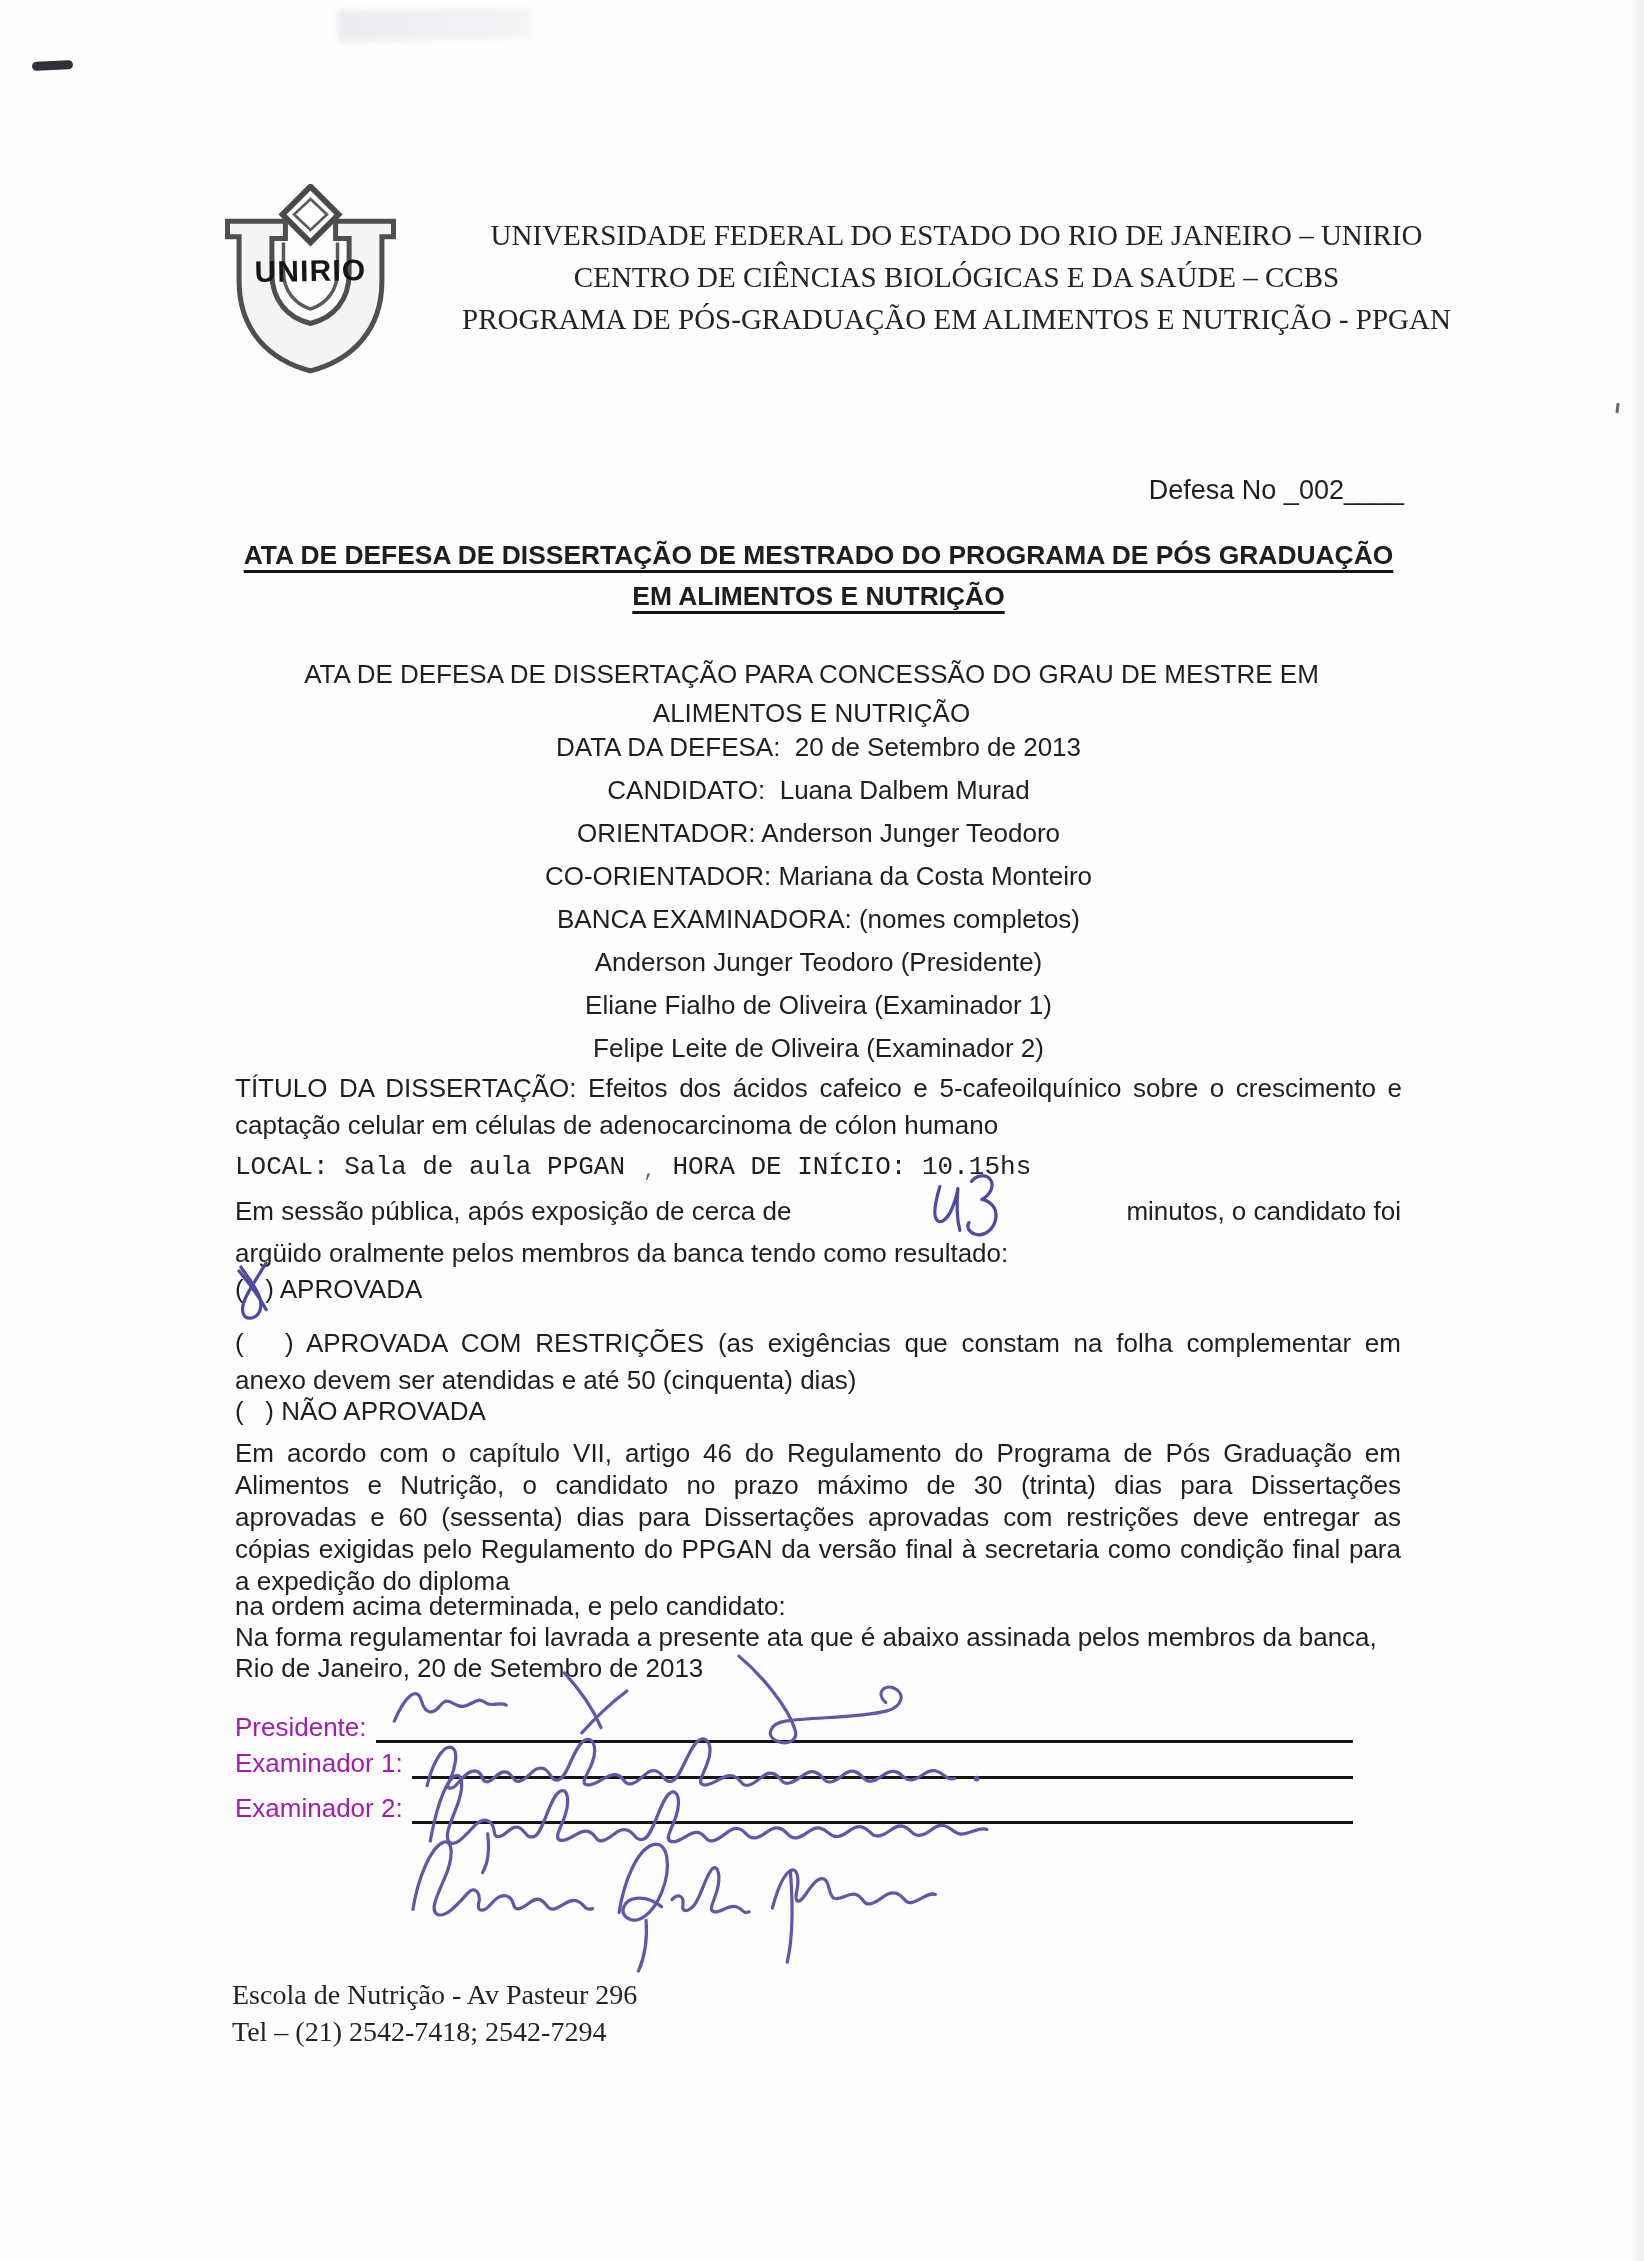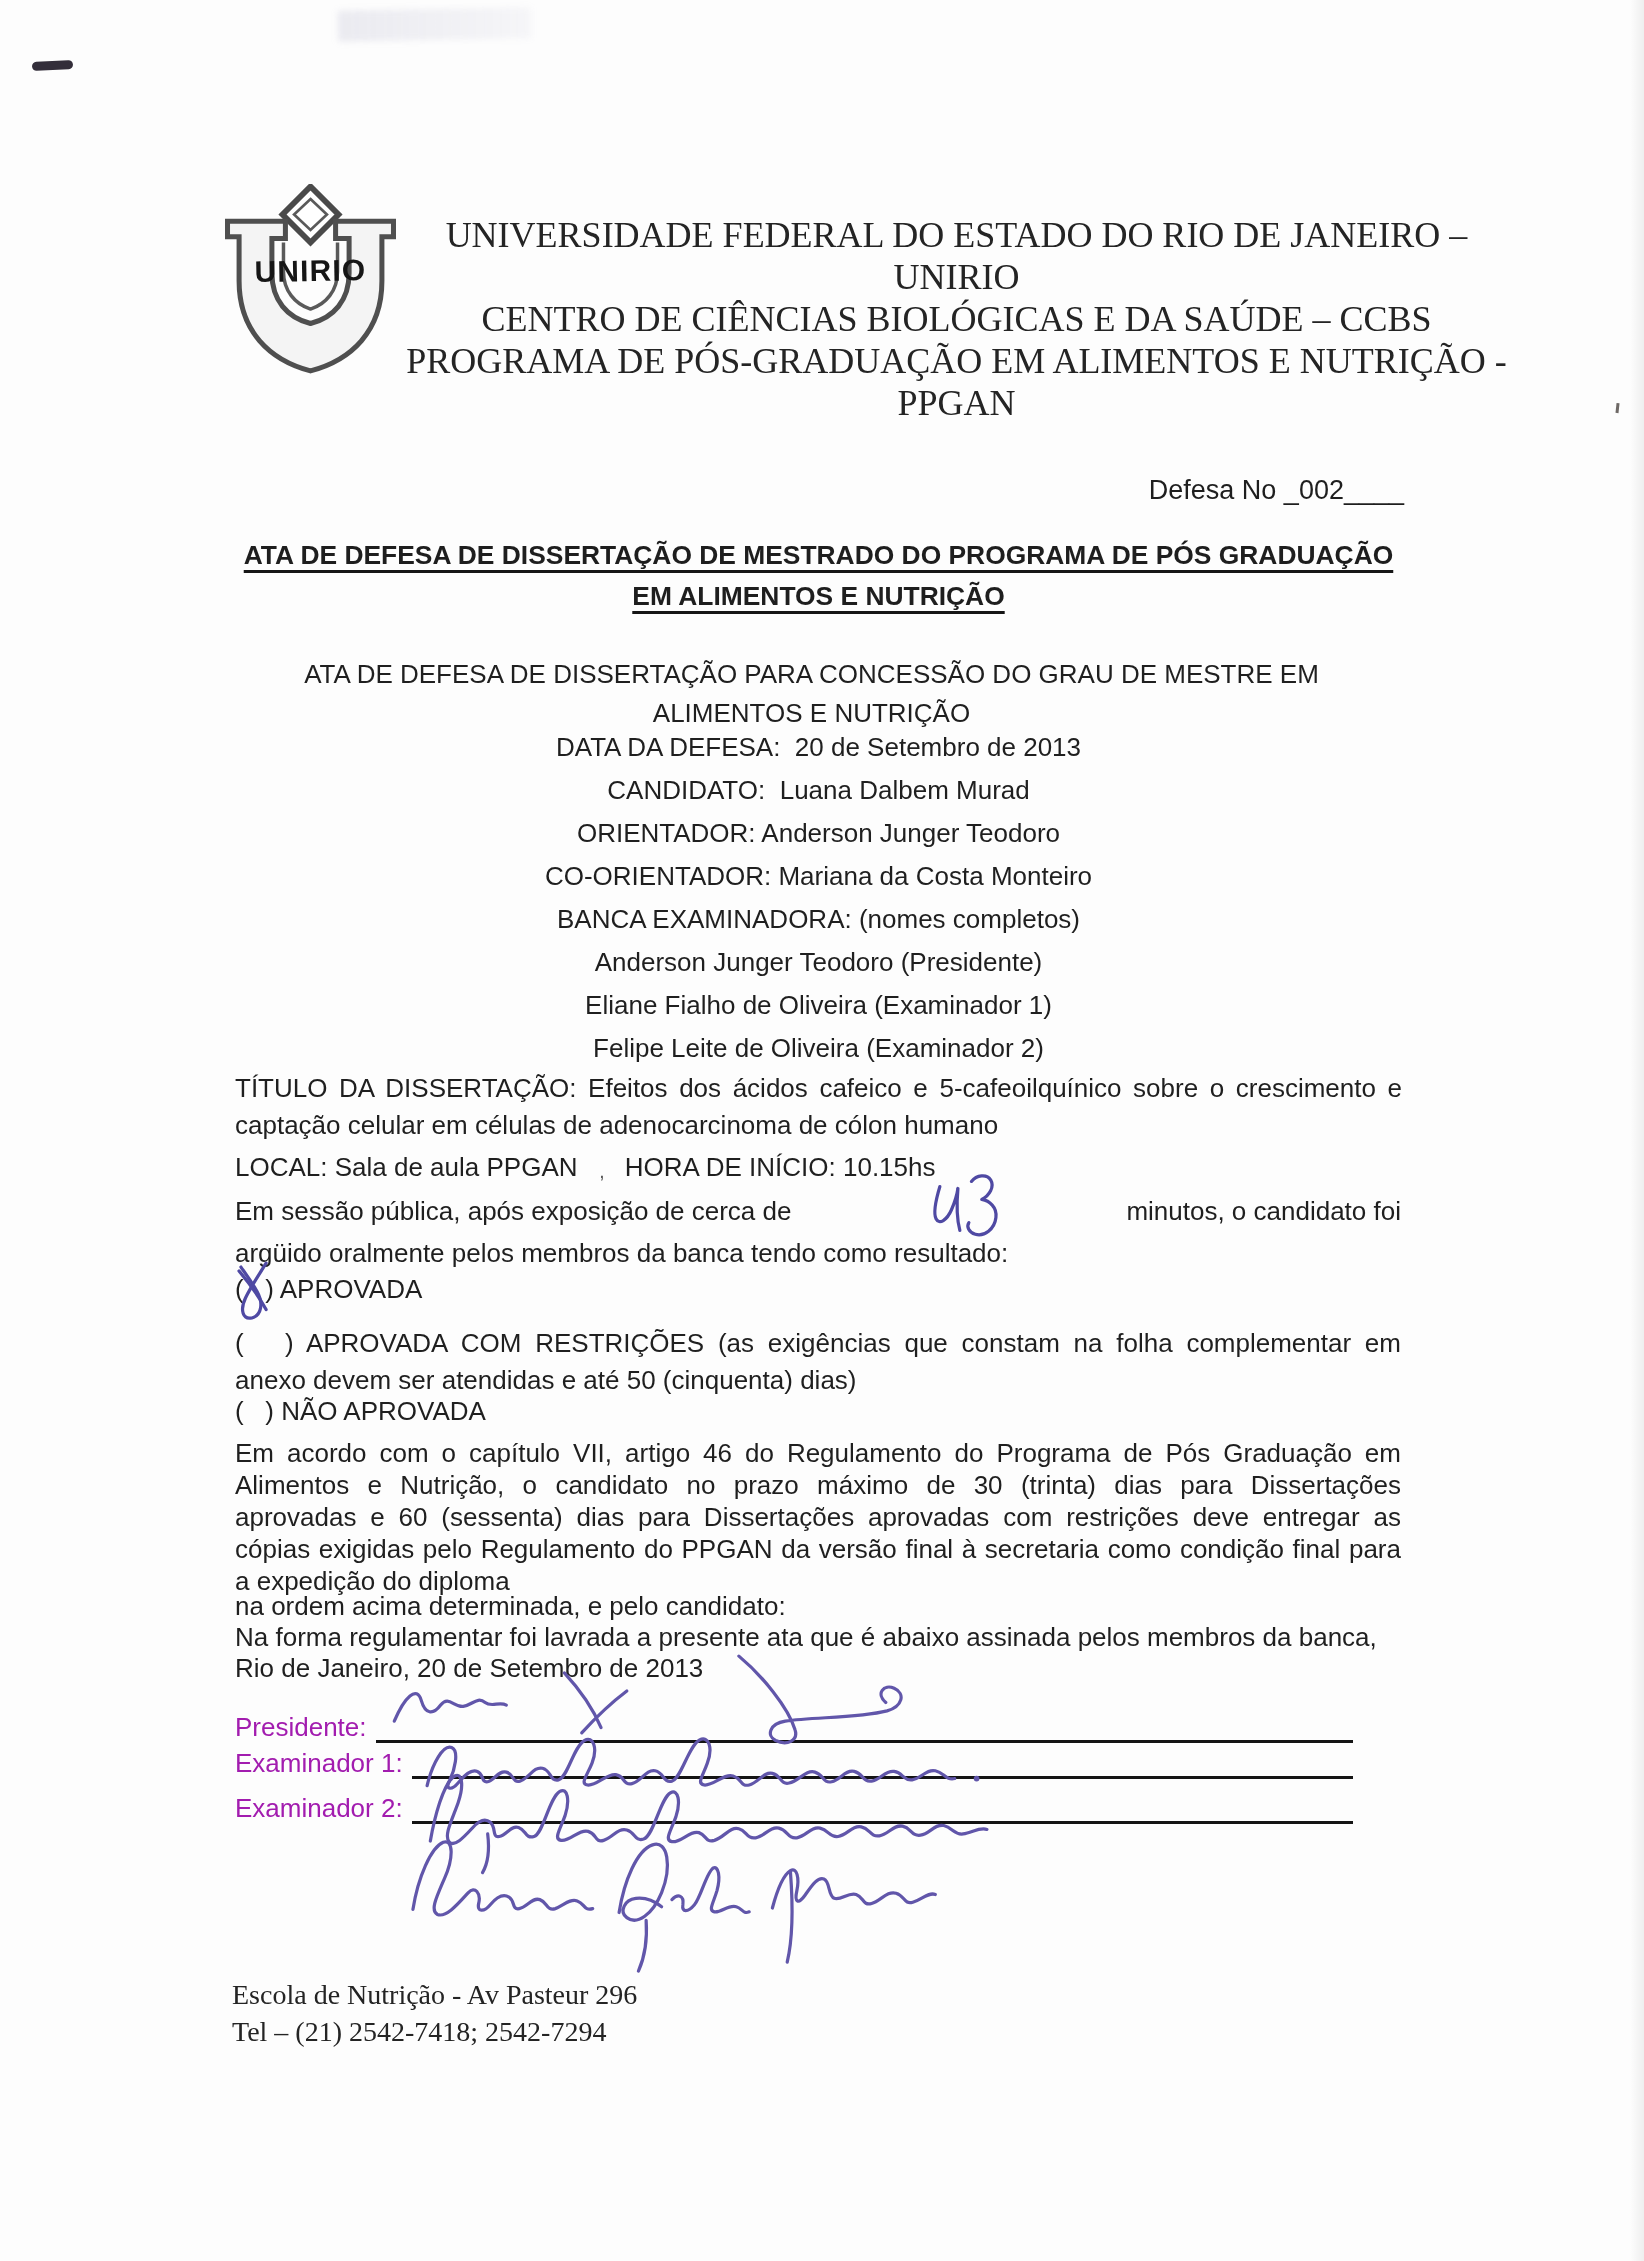--- a/index.html
+++ b/index.html
@@ -42,21 +42,21 @@
   <div class="abs" style="left:214px;top:184px;">
     <svg class="logo-svg" viewBox="0 0 100 102">
       <polygon points="50,1 64.5,15.5 50,30 35.5,15.5" fill="#ffffff" stroke="#4a4a4a" stroke-width="3"></polygon>
       <polygon points="50,7.5 58.5,15.5 50,23.5 41.5,15.5" fill="none" stroke="#5a5a5a" stroke-width="1.4"></polygon>
       <path d="M7,19 H37 V28 H30 V46 C30,60 38,69 50,72 C62,69 70,60 70,46 V28 H63 V19 H93 V27 H87 V50 C87,76 71,91 50,96.5 C29,91 13,76 13,50 V27 H7 Z" fill="#f4f4f4" stroke="#4f4f4f" stroke-width="2.6"></path>
       <path d="M36,30 V45 C36,55 42,62 50,64.5 C58,62 64,55 64,45 V30" fill="none" stroke="#5a5a5a" stroke-width="1.8"></path>
       <text x="50" y="50" text-anchor="middle" font-family="Liberation Sans, sans-serif" font-size="15.5" font-weight="bold" fill="#161616" letter-spacing="0.6" transform="rotate(-1 50 49)">UNIRIO</text>
     </svg>
   </div>
 
-  <div class="abs serif center" style="left:399px;top:214px;width:1115px;font-size:36px;line-height:42px;">
+  <div class="abs serif center" style="left:399px;top:214px;width:1115px;font-size:29px;line-height:42px;">
     <div>UNIVERSIDADE FEDERAL DO ESTADO DO RIO DE JANEIRO – UNIRIO</div>
     <div>CENTRO DE CIÊNCIAS BIOLÓGICAS E DA SAÚDE – CCBS</div>
     <div>PROGRAMA DE PÓS-GRADUAÇÃO EM ALIMENTOS E NUTRIÇÃO - PPGAN</div>
   </div>
 
   <div class="abs" style="left:235px;top:475px;width:1169px;text-align:right;font-size:27px;">Defesa No _002____</div>
 
   <div class="abs bold center" style="left:235px;top:535px;width:1167px;font-size:26.4px;line-height:41px;">
     <div><span class="u-line">ATA DE DEFESA DE DISSERTAÇÃO DE MESTRADO DO PROGRAMA DE PÓS GRADUAÇÃO</span></div>
     <div><span class="u-line">EM ALIMENTOS E NUTRIÇÃO</span></div>
@@ -76,21 +76,21 @@
     <div>Anderson Junger Teodoro (Presidente)</div>
     <div>Eliane Fialho de Oliveira (Examinador 1)</div>
     <div>Felipe Leite de Oliveira (Examinador 2)</div>
   </div>
 
   <div class="abs body-text" style="left:235px;top:1070px;width:1167px;line-height:37px;">
     <div class="jl">TÍTULO DA DISSERTAÇÃO: Efeitos dos ácidos cafeico e 5-cafeoilquínico sobre o crescimento e</div>
     <div>captação celular em células de adenocarcinoma de cólon humano</div>
   </div>
 
-  <div class="abs body-text" style="left:235px;top:1152px;width:1167px;display:flex;">
+  <div class="abs body-text" style="left:235px;top:1152px;width:1167px;display:flex;font-family:Liberation Mono, monospace;">
     <span>LOCAL: Sala de aula PPGAN</span>
     <span class="comma-art" style="width:46px;text-align:center;">,</span>
     <span>HORA DE INÍCIO: 10.15hs</span>
   </div>
 
   <div class="abs body-text flexline" style="left:235px;top:1196px;width:1166px;">
     <span>Em sessão pública, após exposição de cerca de</span>
     <span>minutos, o candidato foi</span>
   </div>
   <div class="abs body-text" style="left:235px;top:1238px;width:1166px;">argüido oralmente pelos membros da banca tendo como resultado:</div>

